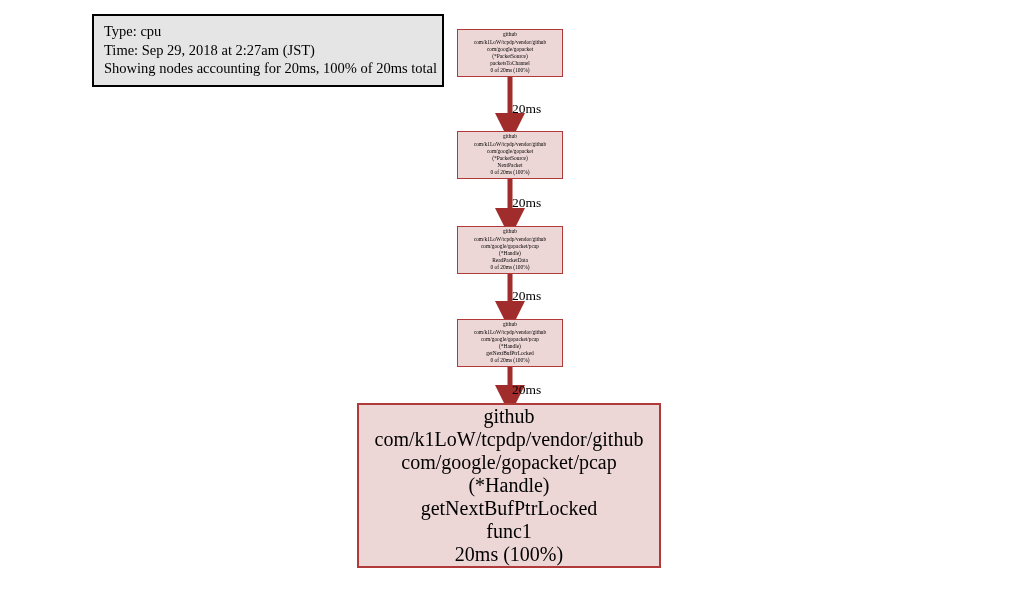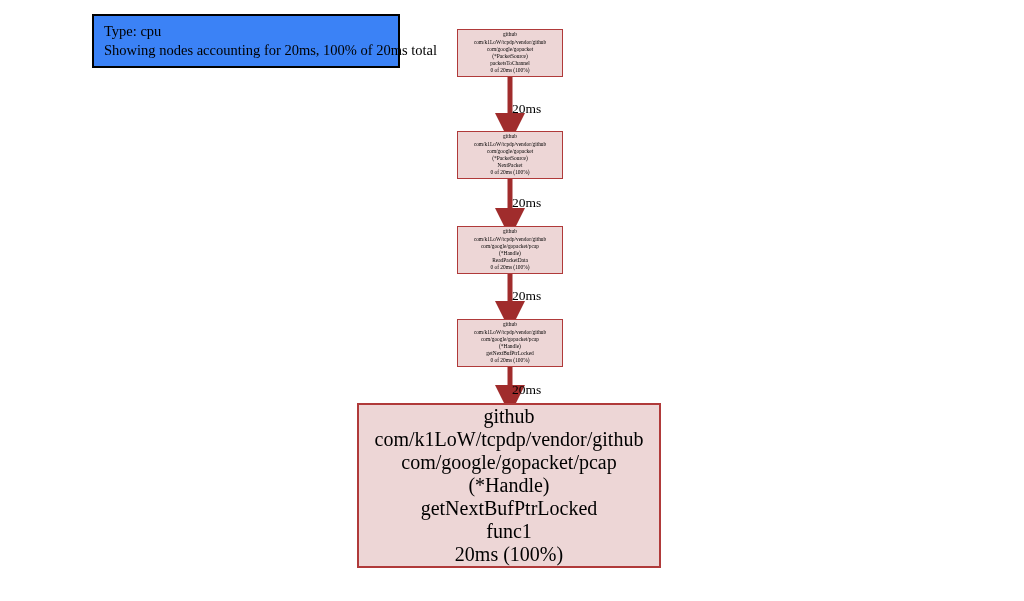--- a/index.html
+++ b/index.html
@@ -14,24 +14,24 @@
     font-family: "Liberation Serif", serif;
     color: #000000;
     overflow: hidden;
   }
 
   
   .legend {
     position: absolute;
     left: 92px;
     top: 14px;
-    width: 308px;
+    width: 352px;
     box-sizing: border-box;
     border: 2px solid #000000;
-    background: #3b82f6;
+    background: #e5e5e5;
     padding: 6px 14px 7px 10px;
   }
   .legend-line {
     font-size: 14.5px;
     line-height: 18.5px;
     white-space: pre;
     color: #000000;
   }
 
   
@@ -107,20 +107,21 @@
   #elabel1 { left: 512px; top: 101px; }
   #elabel2 { left: 512px; top: 195px; }
   #elabel3 { left: 512px; top: 288px; }
   #elabel4 { left: 512px; top: 382px; }
 </style>
 </head>
 <body>
 
 <div class="legend">
   <div class="legend-line">Type: cpu</div>
+  <div class="legend-line">Time: Sep 29, 2018 at 2:27am (JST)</div>
   <div class="legend-line">Showing nodes accounting for 20ms, 100% of 20ms total</div>
 </div>
 
 <div class="graph">
 
   <svg class="edge-svg" viewBox="0 0 1024 601">
     <defs>
       <marker id="arrow" markerWidth="9" markerHeight="9" refX="2.2" refY="3" orient="auto" markerUnits="strokeWidth">
         <path d="M0,0 L0,6 L6,3 z" fill="#a02c2c"></path>
       </marker>

